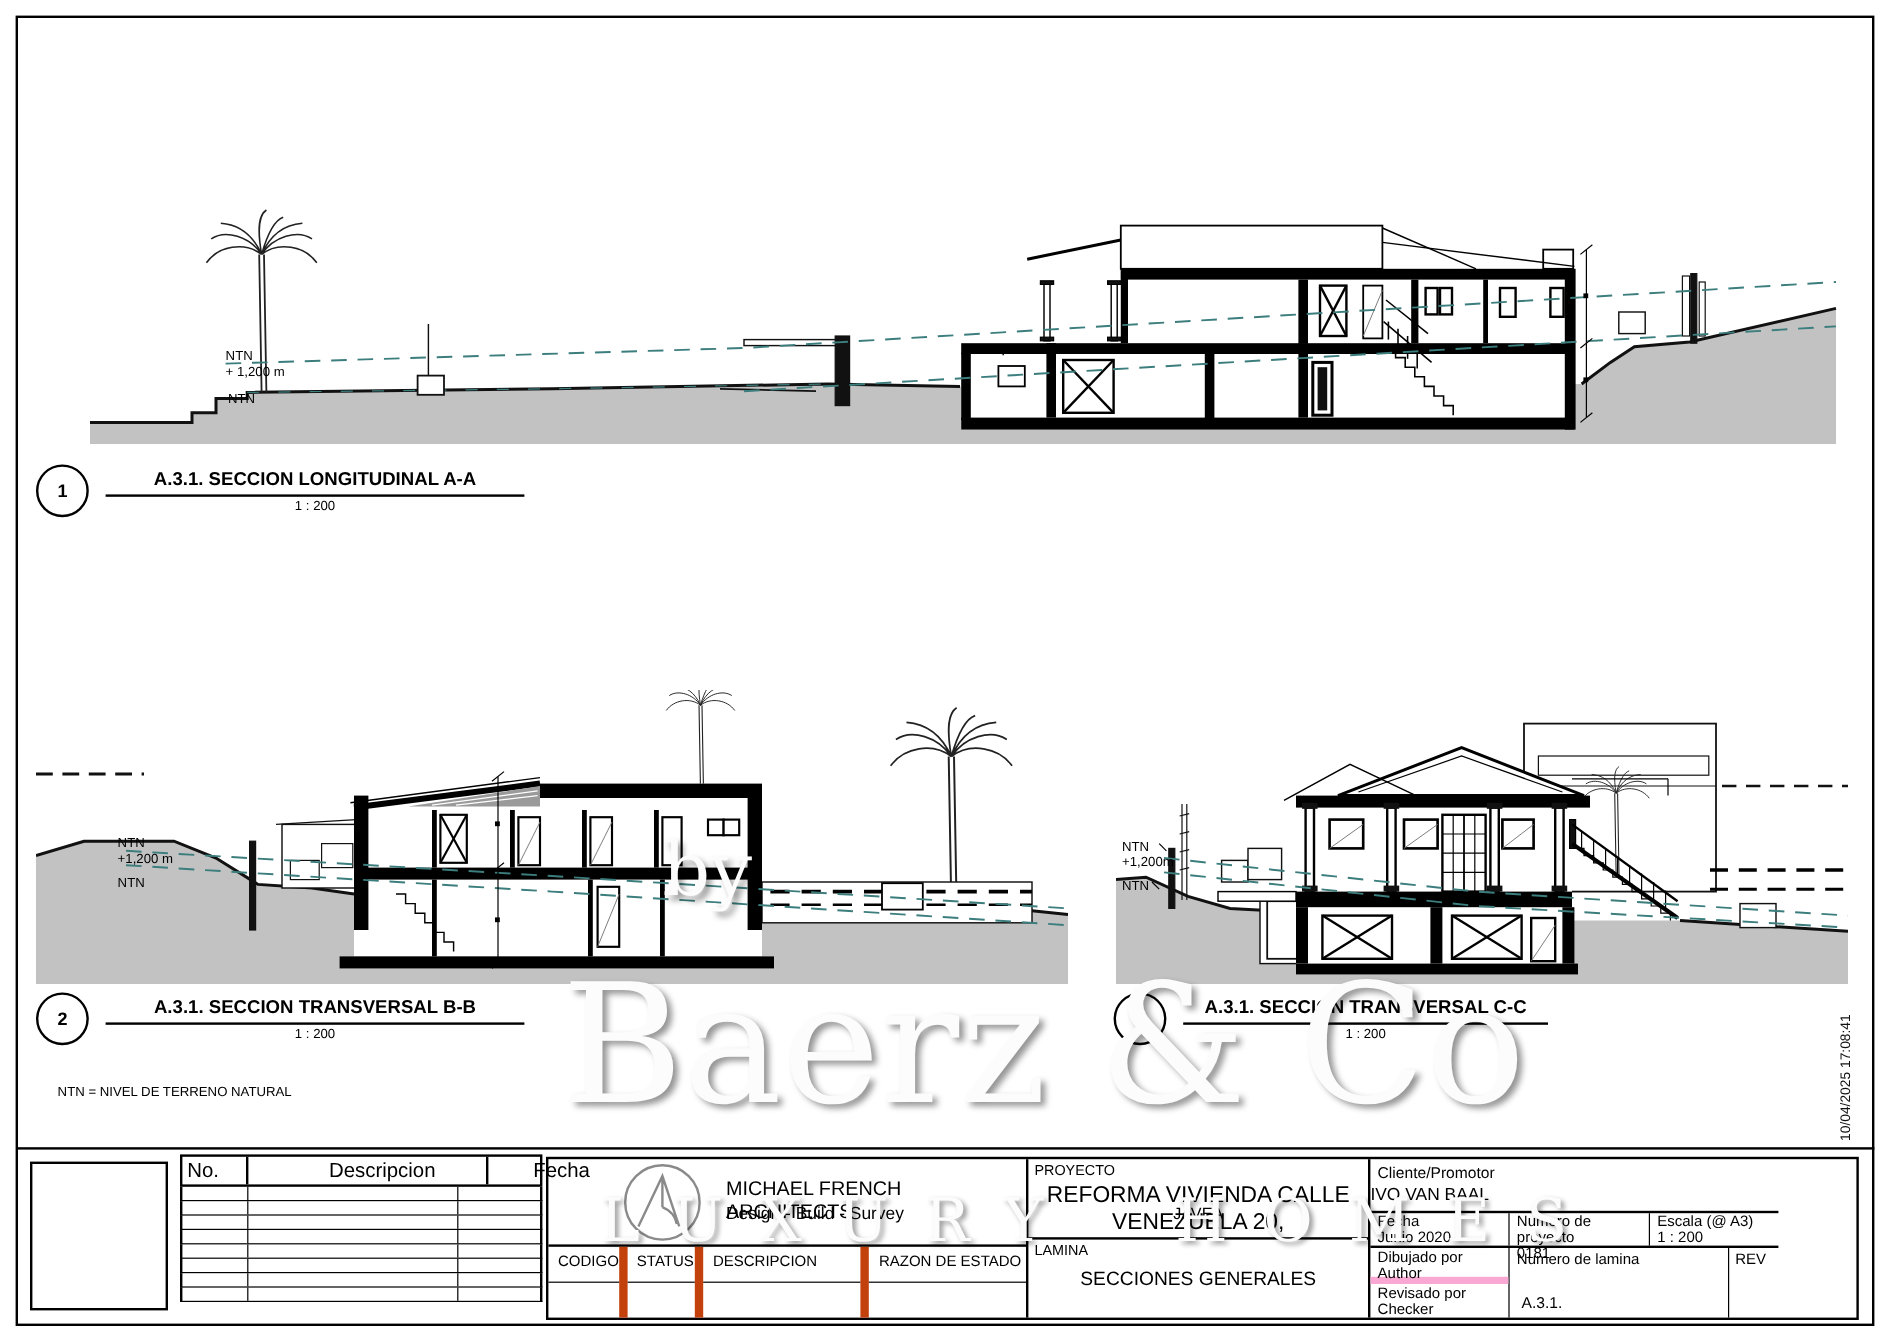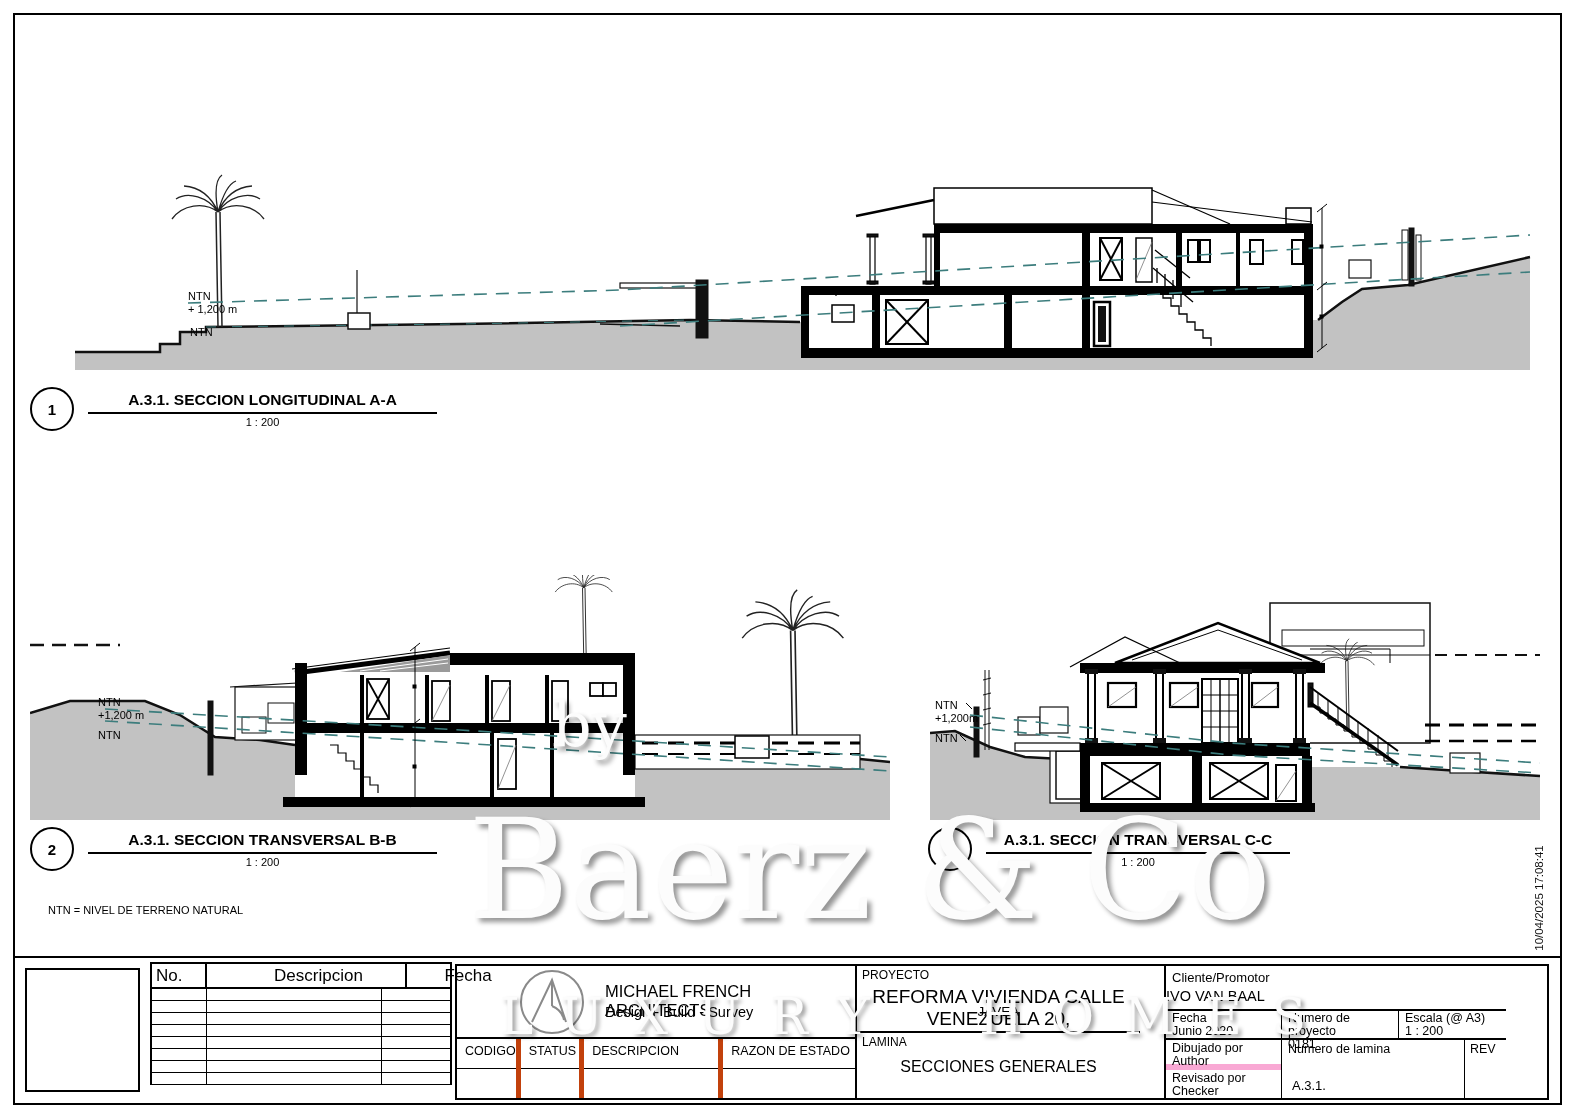--- a/index.html
+++ b/index.html
@@ -37,35 +37,35 @@
   .rev-head div:last-child{border-right:none;justify-content:center;}
   .rev-row{display:grid;grid-template-columns:55px 175px 72px;height:12px;border-left:2px solid #000;border-right:2px solid #000;border-bottom:1px solid #000;box-sizing:border-box;}
   .rev-row div{border-right:1px solid #000;}
   .rev-row div:last-child{border-right:none;}
   .main-box{left:440px;top:6px;width:1094px;height:136px;border:2px solid #000;box-sizing:border-box;display:flex;}
   .arch-cell{width:398px;position:relative;border-radius:26px;}
   .arch-logo{position:absolute;left:63px;top:4px;width:64px;height:64px;border:2px solid #8a8a8a;border-radius:50%;box-sizing:border-box;}
   .arch-name{position:absolute;left:148px;top:16px;font-size:16.5px;}
   .arch-tagline{position:absolute;left:148px;top:38px;font-size:14.5px;}
   .arch-status{position:absolute;left:0;top:71px;right:0;bottom:0;border-top:2px solid #000;display:flex;}
-  .arch-status .sc{border-right:5px solid #c2410c;box-sizing:border-box;font-size:12.5px;padding:5px 0 0 8px;position:relative;}
+  .arch-status .sc{border-right:7px solid #c2410c;box-sizing:border-box;font-size:12.5px;padding:5px 0 0 8px;position:relative;}
   .arch-status .sc span{display:inline-block;border-bottom:0;}
   .arch-status .sc:nth-child(1){width:72px;}
   .arch-status .sc:nth-child(2){width:73px;}
   .arch-status .sc:nth-child(3){width:163px;}
   .arch-status .sc:nth-child(4){width:155px;border-right:none;}
   .sc-underline{position:absolute;left:0;right:0;top:29px;border-top:1px solid #000;}
   .proj-cell{width:285px;border-left:2px solid #000;position:relative;box-sizing:border-box;}
   .proj-label{position:absolute;left:5px;top:2px;font-size:12px;}
   .proj-line1{position:absolute;left:0;right:0;top:20px;text-align:center;font-size:19px;}
   .proj-line2{position:absolute;left:0;right:0;top:38px;text-align:center;font-size:13.5px;}
   .proj-div{position:absolute;left:0;right:0;top:65px;border-top:2px solid #000;}
   .lam-label{position:absolute;left:5px;top:69px;font-size:12px;}
   .lam-title{position:absolute;left:0;right:0;top:92px;text-align:center;font-size:16px;}
-  .info-cell{width:342px;border-left:2px solid #000;box-sizing:border-box;display:flex;flex-direction:column;margin-left:24px;}
+  .info-cell{width:342px;border-left:2px solid #000;box-sizing:border-box;display:flex;flex-direction:column;}
   .info-r1{height:46px;border-bottom:2px solid #000;position:relative;box-sizing:border-box;}
   .client-label{position:absolute;left:6px;top:4px;font-size:13px;}
   .client-val{position:absolute;left:0;right:0;top:22px;text-align:left;font-size:14.5px;}
   .info-r2{height:29px;border-bottom:2px solid #000;display:flex;box-sizing:border-box;}
   .info-r2 .c{box-sizing:border-box;border-right:1px solid #000;padding:1px 0 0 6px;font-size:12.5px;line-height:13px;}
   .info-r2 .c:nth-child(1){width:116px;}
   .info-r2 .c:nth-child(2){width:117px;}
   .info-r2 .c:nth-child(3){width:105px;border-right:none;}
   .info-r3{flex:1;display:flex;}
   .info-r3l{width:116px;border-right:1px solid #000;box-sizing:border-box;display:flex;flex-direction:column;font-size:12.5px;line-height:13px;}

